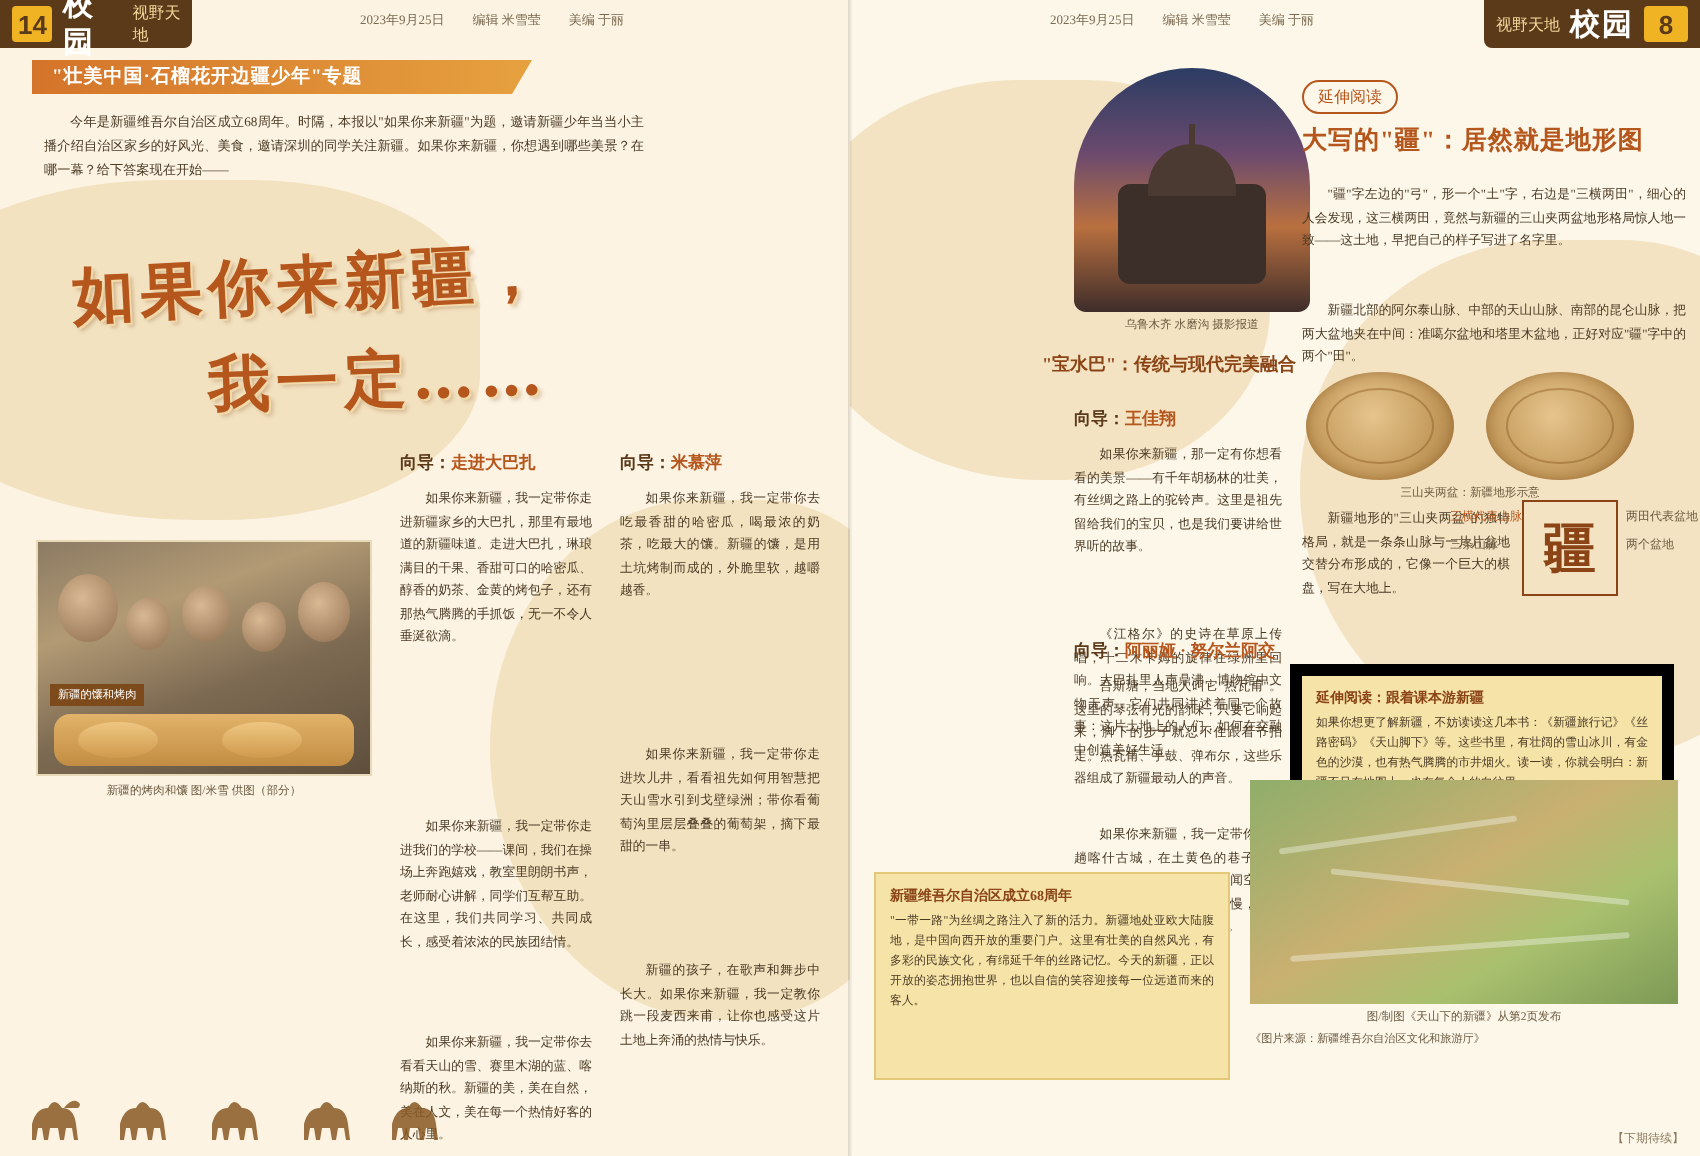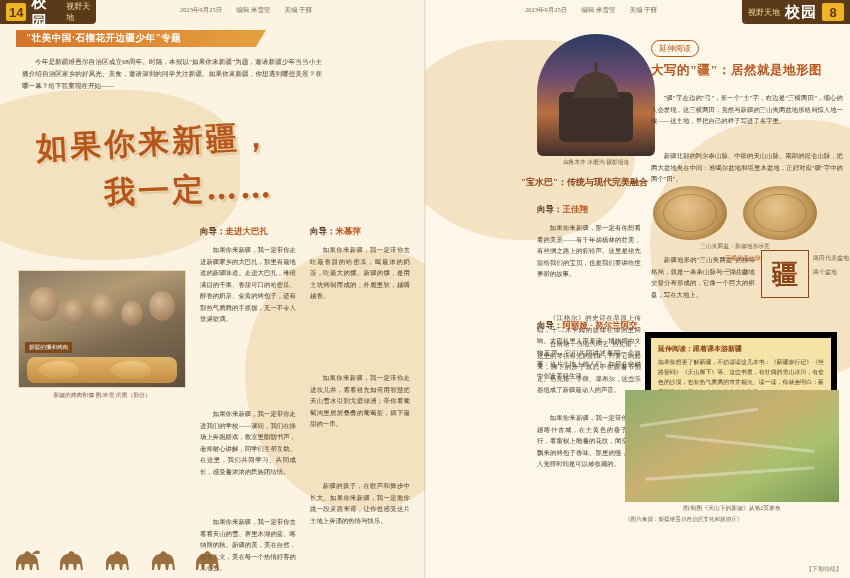--- a/index.html
+++ b/index.html
@@ -355,20 +355,24 @@
     <div class="tag" style="left:300px; top:254px;"><span class="k">三横代表山脉</span></div>
     <div class="tag" style="left:300px; top:268px;">三条山脉</div>
     <div class="tag" style="left:388px; top:254px;">两田代表盆地</div>
     <div class="tag" style="left:388px; top:268px;">两个盆地</div>
 
     <div class="note-box">
       <div class="nt-h">延伸阅读：跟着课本游新疆</div>
       <div class="nt-b">如果你想更了解新疆，不妨读读这几本书：《新疆旅行记》《丝路密码》《天山脚下》等。这些书里，有壮阔的雪山冰川，有金色的沙漠，也有热气腾腾的市井烟火。读一读，你就会明白：新疆不只在地图上，也在每个人的向往里。</div>
     </div>
 
+    <div class="yellow-box">
+      <div class="nt-h">新疆维吾尔自治区成立68周年</div>
+      <div class="nt-b">"一带一路"为丝绸之路注入了新的活力。新疆地处亚欧大陆腹地，是中国向西开放的重要门户。这里有壮美的自然风光，有多彩的民族文化，有绵延千年的丝路记忆。今天的新疆，正以开放的姿态拥抱世界，也以自信的笑容迎接每一位远道而来的客人。</div>
+    </div>
 
     <div class="map-photo">
       <div class="ridge" style="left:14px; top:26px; width:120px; transform:rotate(-8deg);"></div>
       <div class="ridge" style="left:40px; top:52px; width:150px; transform:rotate(6deg);"></div>
       <div class="ridge" style="left:20px; top:82px; width:170px; transform:rotate(-4deg);"></div>
     </div>
     <div class="cap" style="left:200px; top:504px; width:214px;">图/制图《天山下的新疆》从第2页发布</div>
     <div class="credit" style="left:200px; top:516px; width:214px;">《图片来源：新疆维吾尔自治区文化和旅游厅》</div>
 
     <div class="footer-mark">【下期待续】</div>

